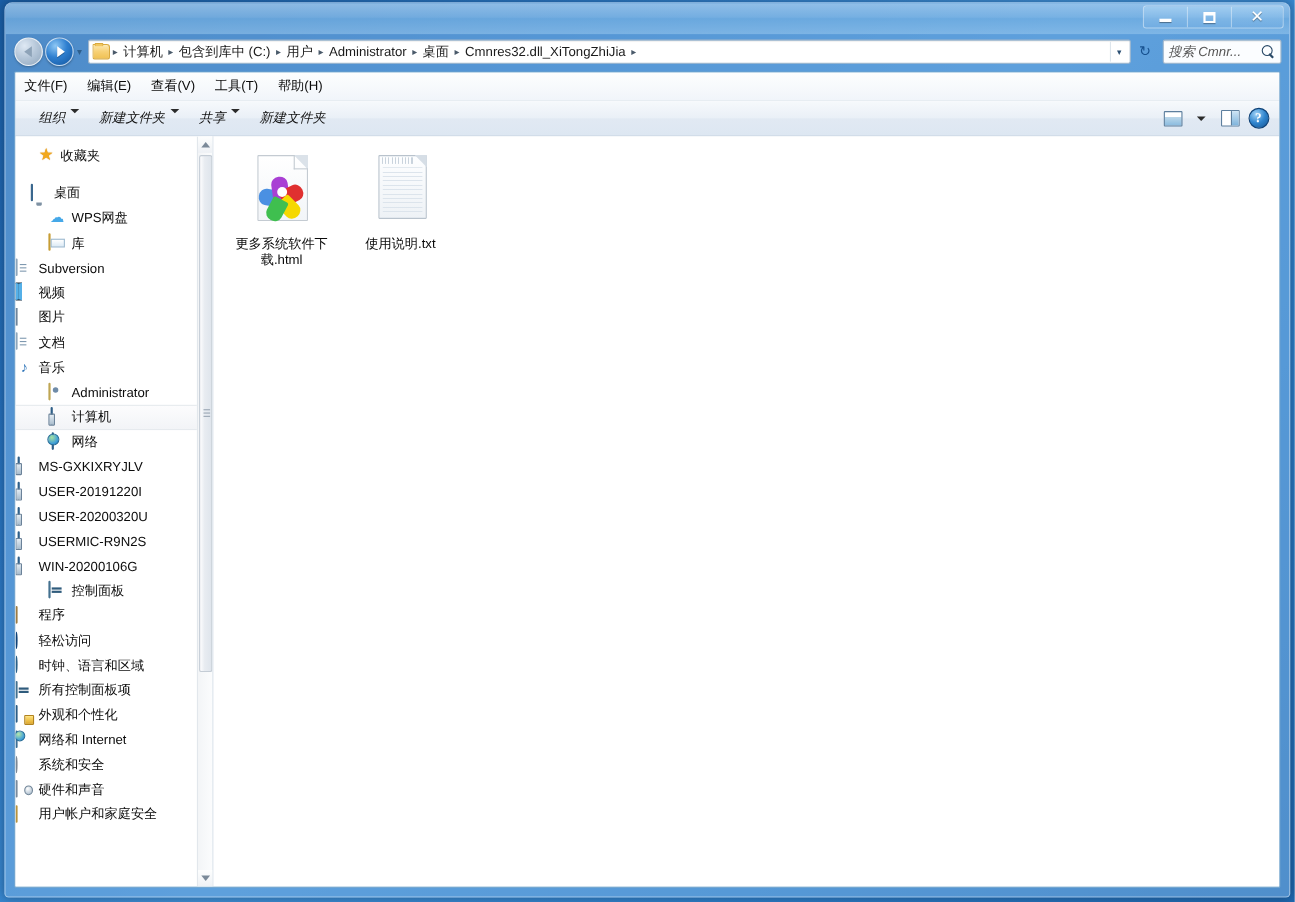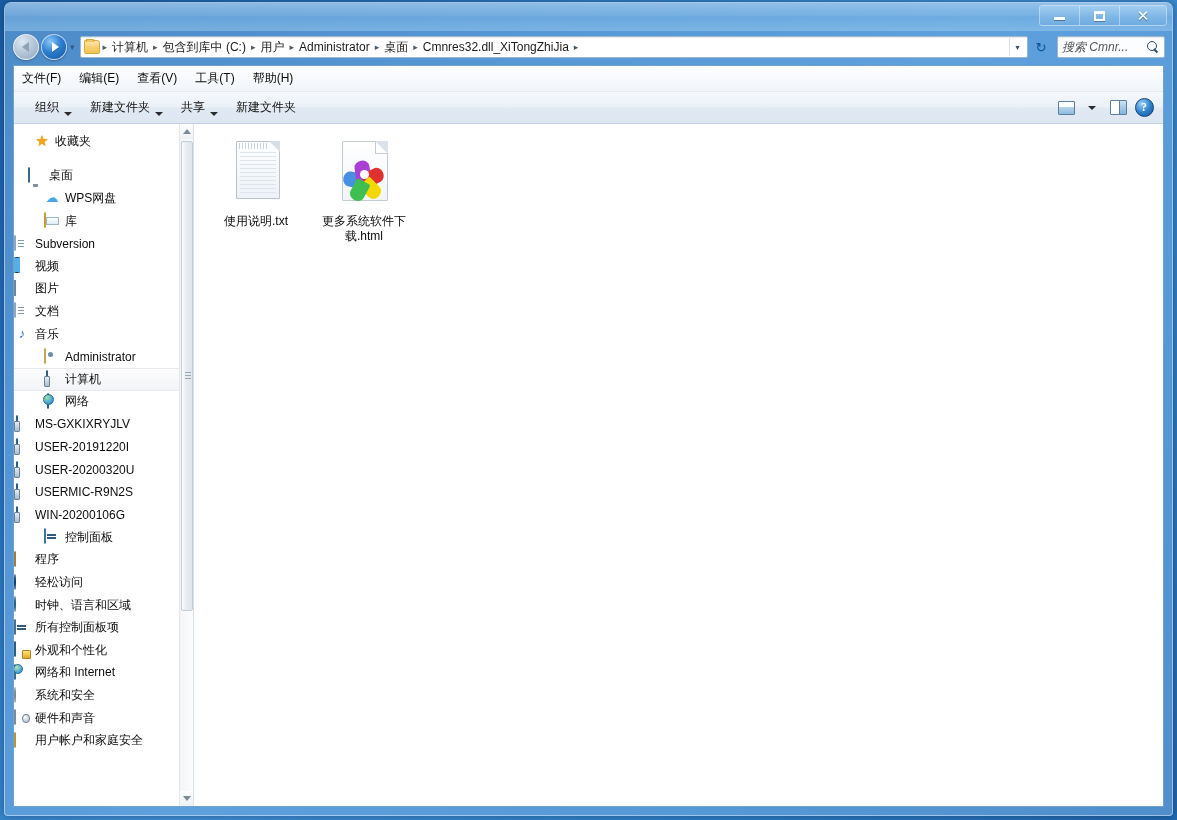--- a/index.html
+++ b/index.html
@@ -248,22 +248,23 @@
     display: flex;
     align-items: center;
     padding: 0 6px 0 12px;
     flex: none;
   }
   .tbitem {
     font-size: 12px;
     color: #111;
     padding: 4px 9px;
     border-radius: 2px;
-    display: flex; align-items: flex-end; gap: 5px;
+    display: flex; align-items: flex-start; gap: 5px;
     white-space: nowrap;
+    font-style: italic;
   }
   .caret {
     width: 0; height: 0;
     border-left: 4px solid transparent;
     border-right: 4px solid transparent;
     border-top: 4px solid #2b2b2b;
   }
   .tbspacer { flex: 1; }
   .tbicon {
     width: 26px; height: 24px;
@@ -982,45 +983,45 @@
             <div class="sb-tri-down"></div>
           </div>
         </div>
       </div>
 
       <div class="filepane">
 
 
         <div class="fileitem">
           <div class="ficon">
-            <div class="fi-txt">
-              <div class="top"></div>
-              <div class="lines"></div>
-              <div class="fold"></div>
-            </div>
-          </div>
-          <div class="fname">使用说明.txt</div>
-        </div>
-
-        <div class="fileitem">
-          <div class="ficon">
             <div class="fi-page">
               <div class="fold"></div>
               <div class="fold2"></div>
             </div>
             <div class="pinwheel">
               <div class="petal" style="background:#4a90e2; transform: rotate(190deg);"></div>
               <div class="petal" style="background:#a93fd4; transform: rotate(262deg);"></div>
               <div class="petal" style="background:#e03030; transform: rotate(334deg);"></div>
               <div class="petal" style="background:#f5d800; transform: rotate(46deg);"></div>
               <div class="petal" style="background:#3fbf4f; transform: rotate(118deg);"></div>
               <div class="pw-center"></div>
             </div>
           </div>
           <div class="fname">更多系统软件下载.html</div>
         </div>
 
+        <div class="fileitem">
+          <div class="ficon">
+            <div class="fi-txt">
+              <div class="top"></div>
+              <div class="lines"></div>
+              <div class="fold"></div>
+            </div>
+          </div>
+          <div class="fname">使用说明.txt</div>
+        </div>
+
       </div>
     </div>
 
 
   </div>
 </div>
 
 </body></html>

